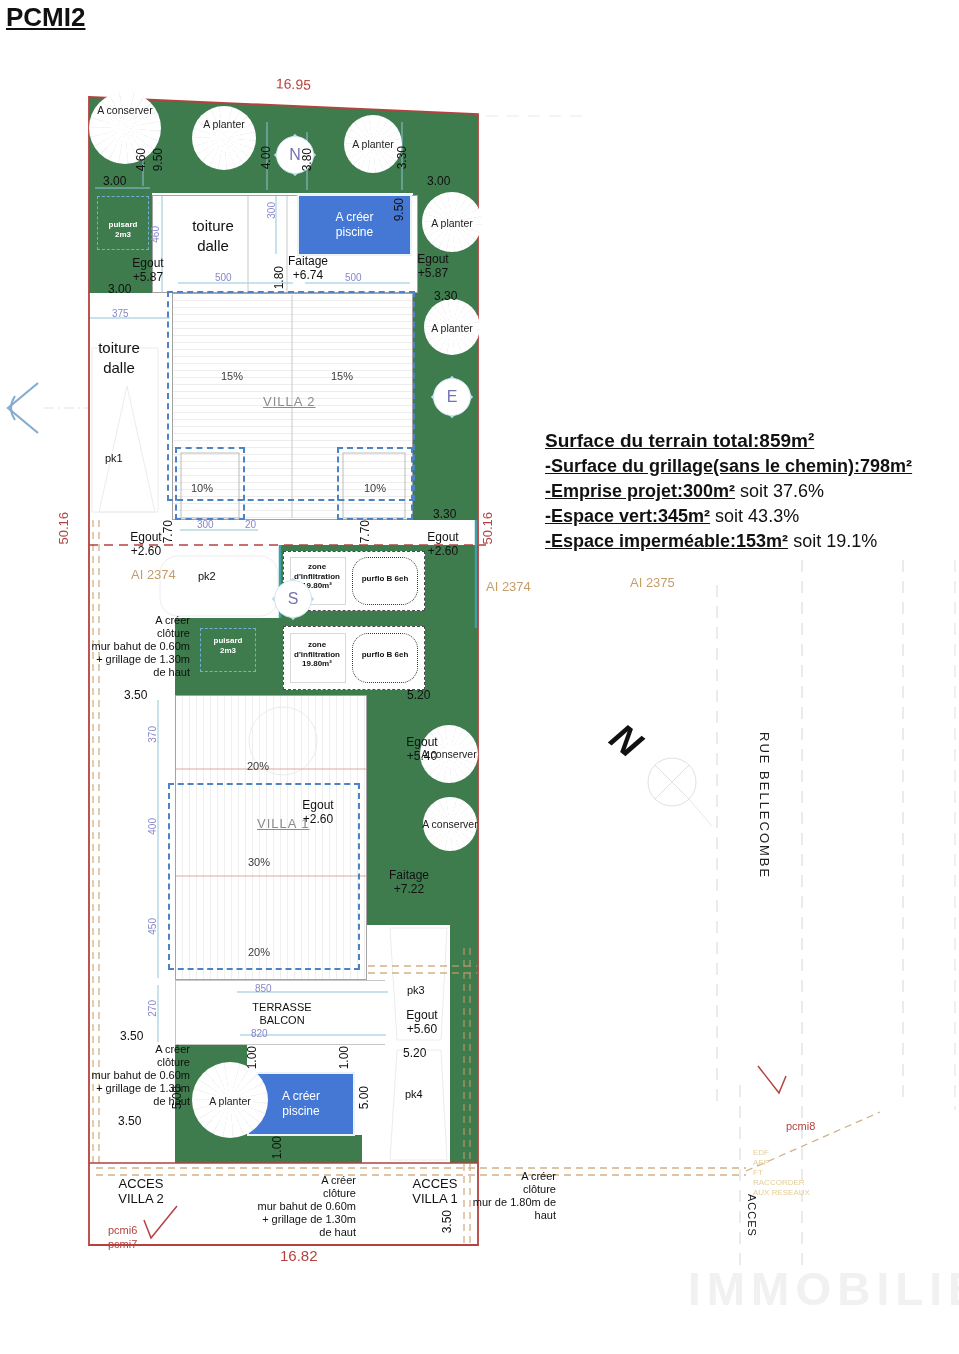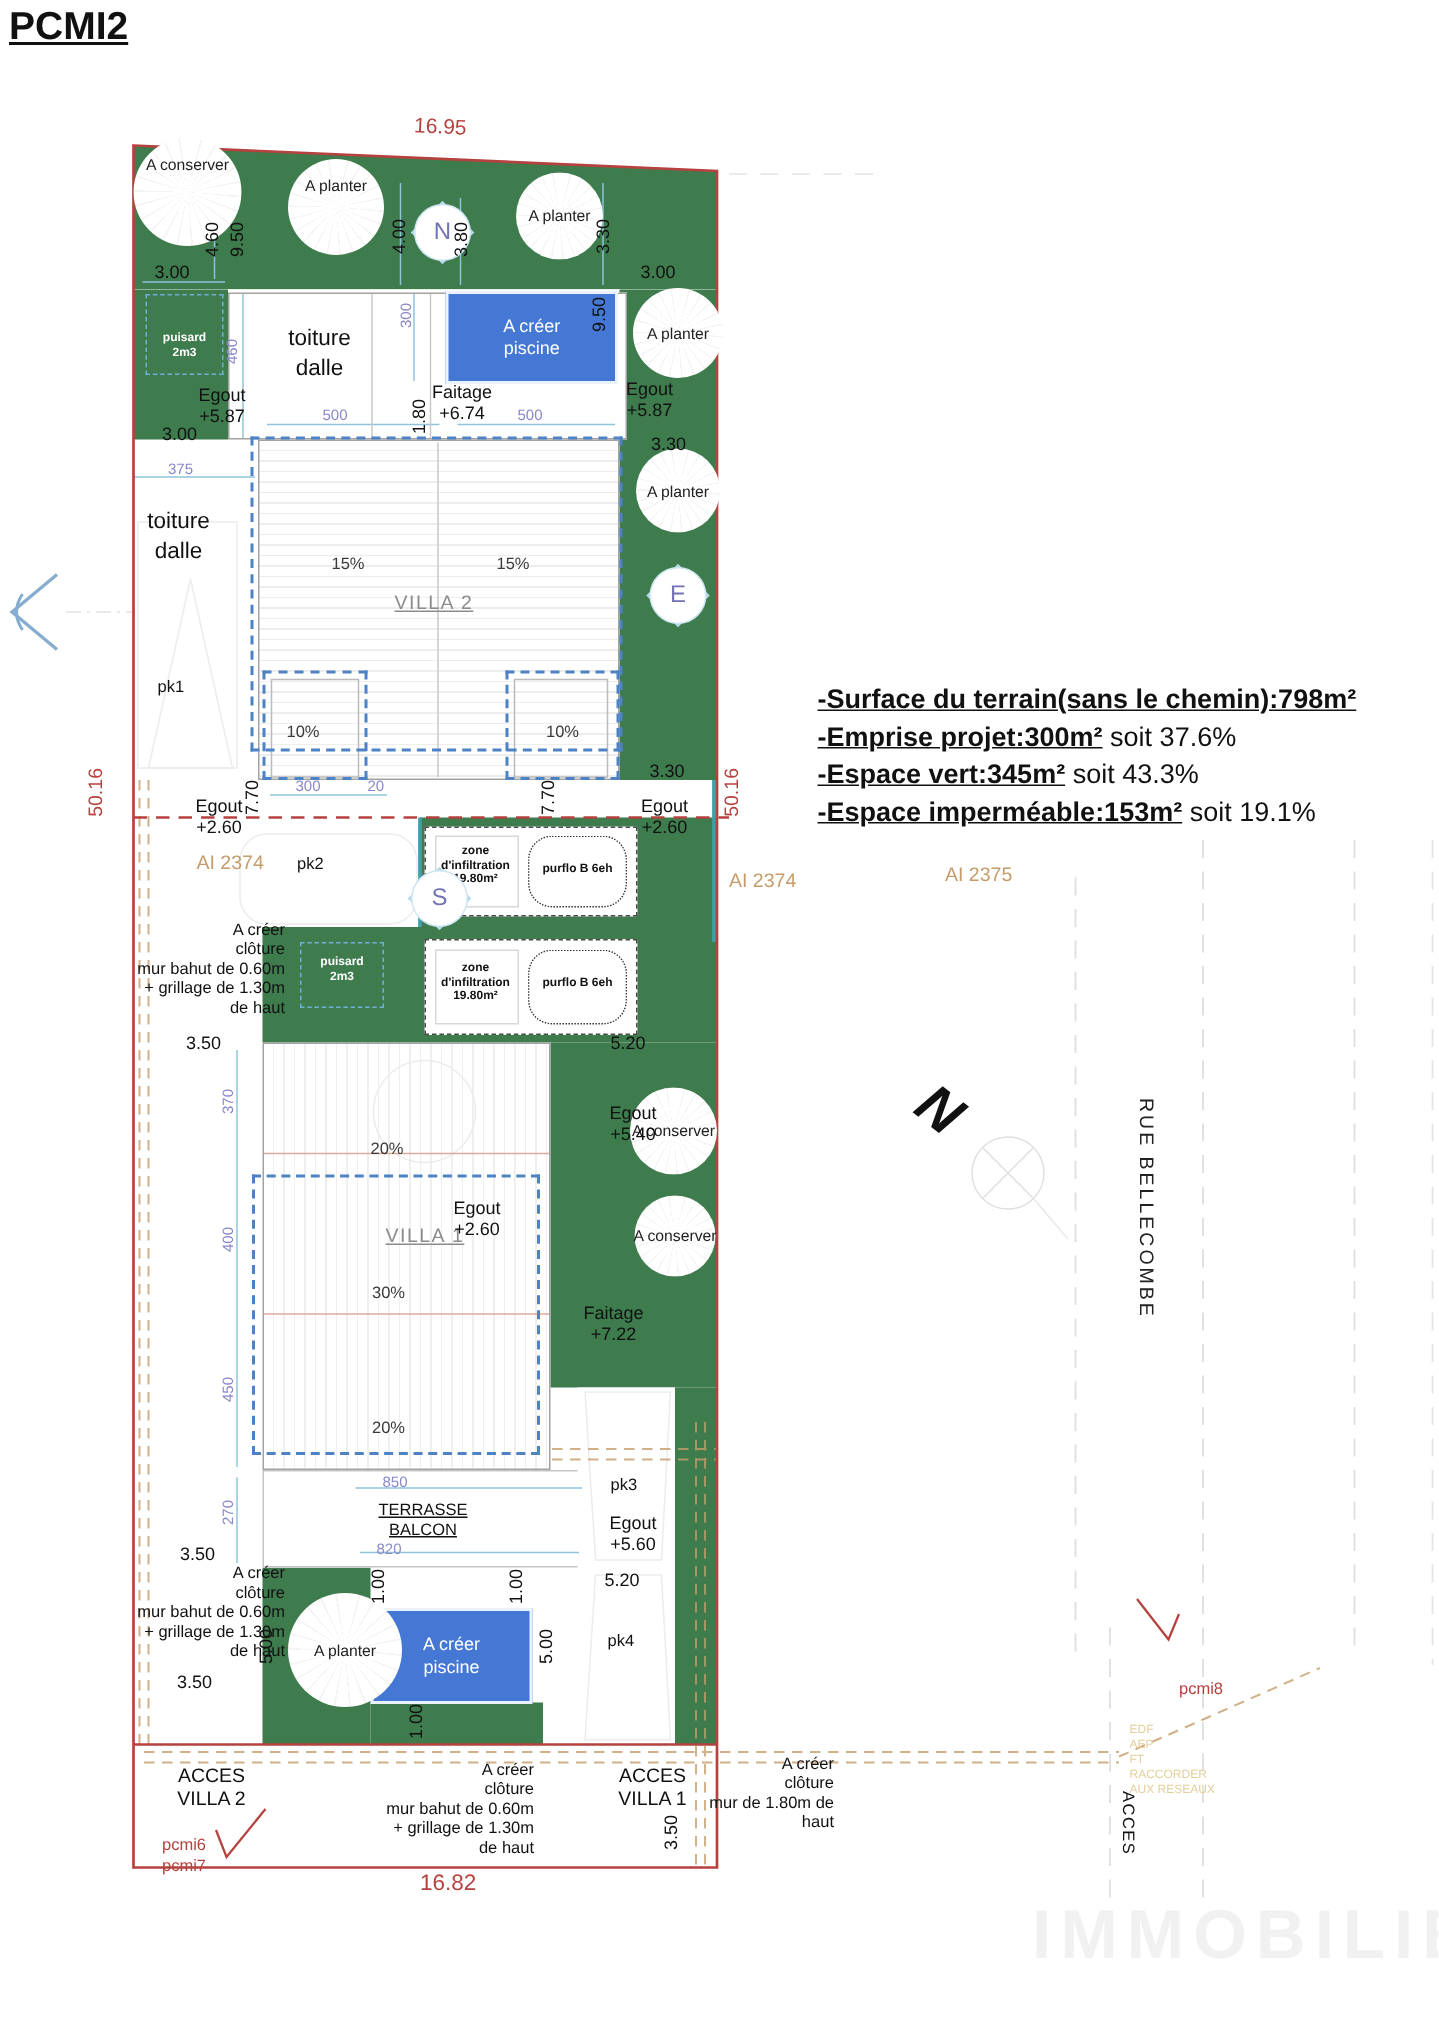--- a/index.html
+++ b/index.html
@@ -288,21 +288,21 @@
   <div class="lb grayt" style="left:257px;top:816px;">VILLA 1</div>
   <div class="lb s12 ml ctr" style="left:292px;top:798px;width:52px;">Egout
 +2.60</div>
   <div class="lb pct" style="left:248px;top:856px;">30%</div>
   <div class="lb s12 ml ctr" style="left:383px;top:868px;width:52px;">Faitage
 +7.22</div>
   <div class="lb pdim vert" style="left:147px;top:918px;">450</div>
   <div class="lb pct" style="left:248px;top:946px;">20%</div>
   <div class="lb pdim vert" style="left:147px;top:1000px;">270</div>
   <div class="lb pdim" style="left:255px;top:983px;">850</div>
-  <div class="lb ml ctr" style="left:237px;top:1001px;width:90px;text-decoration:underline;">TERRASSE
+  <div class="lb ml ctr" style="left:237px;top:1001px;width:90px;">TERRASSE
 BALCON</div>
   <div class="lb pdim" style="left:251px;top:1028px;">820</div>
   <div class="lb s12" style="left:120px;top:1029px;">3.50</div>
   <div class="lb" style="left:407px;top:984px;">pk3</div>
   <div class="lb s12 ml ctr" style="left:396px;top:1008px;width:52px;">Egout
 +5.60</div>
   <div class="lb s12" style="left:403px;top:1046px;">5.20</div>
   <div class="lb" style="left:405px;top:1088px;">pk4</div>
   <div class="lb ml rgt" style="left:55px;top:1043px;width:135px;">A créer
 clôture
@@ -337,22 +337,23 @@
   <div class="lb vdown" style="left:757px;top:732px;font-size:13px;letter-spacing:2px;color:#222;">RUE BELLECOMBE</div>
   <div class="lb red" style="left:786px;top:1090px;margin-top:30px;">pcmi8</div>
   <div class="lb tanl ml" style="left:753px;top:1148px;">EDF
 AEP
 FT
 RACCORDER
 AUX RESEAUX</div>
   <div class="lb vdown" style="left:745px;top:1194px;font-size:11px;letter-spacing:1px;">ACCES</div>
 
   <div class="surface">
+    <div class="su-title">Surface du terrain total:859m²</div>
     <div class="su-line">
-      <span class="su-strong">-Surface du terrain(sans le chemin):798m²</span><span></span>
+      <span class="su-strong">-Surface du grillage(sans le chemin):798m²</span><span></span>
     </div>
     <div class="su-line">
       <span class="su-strong">-Emprise projet:300m²</span><span> soit 37.6%</span>
     </div>
     <div class="su-line">
       <span class="su-strong">-Espace vert:345m²</span><span> soit 43.3%</span>
     </div>
     <div class="su-line">
       <span class="su-strong">-Espace imperméable:153m²</span><span> soit 19.1%</span>
     </div>

